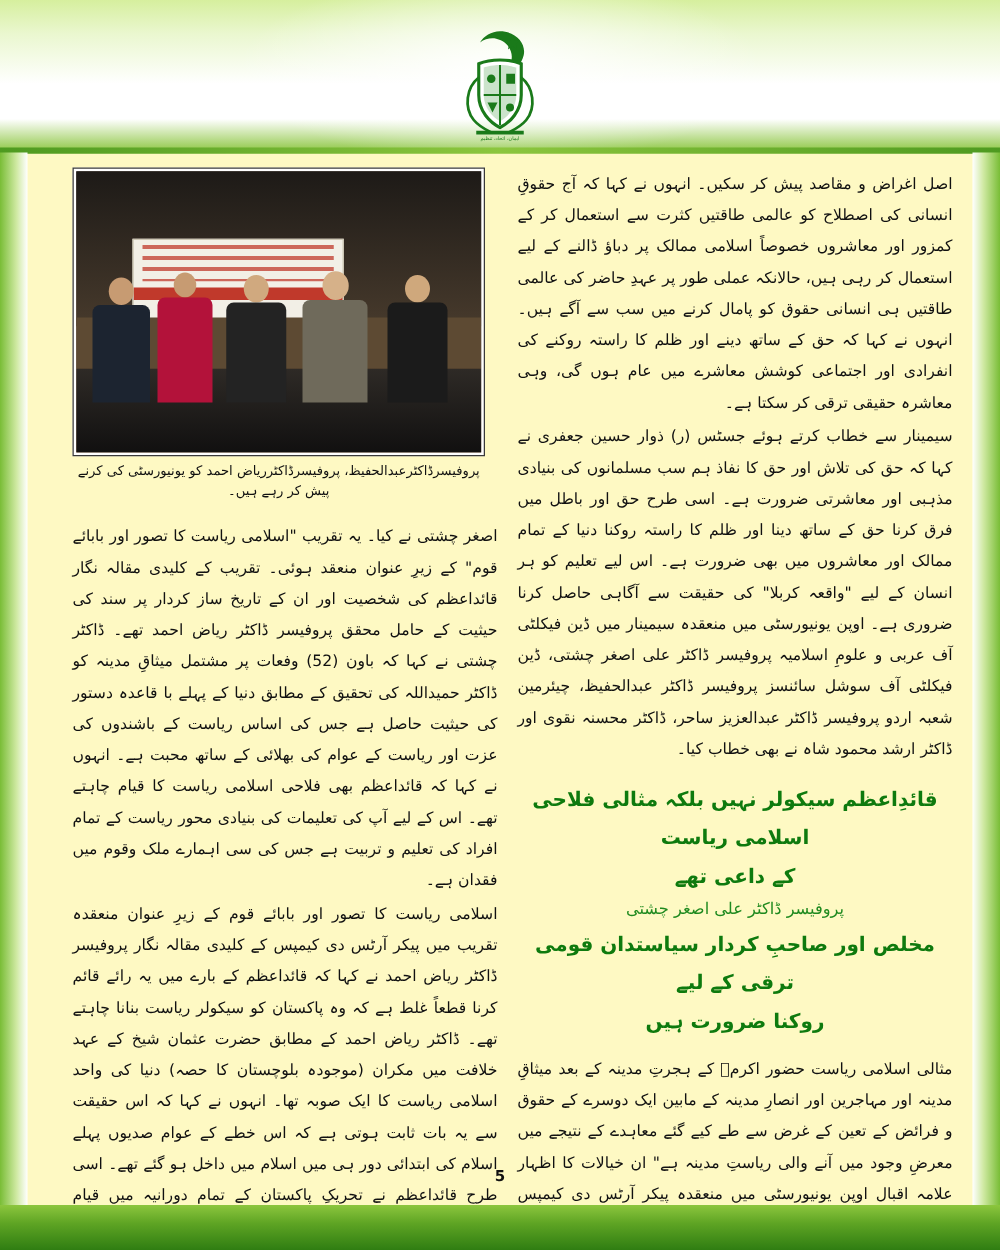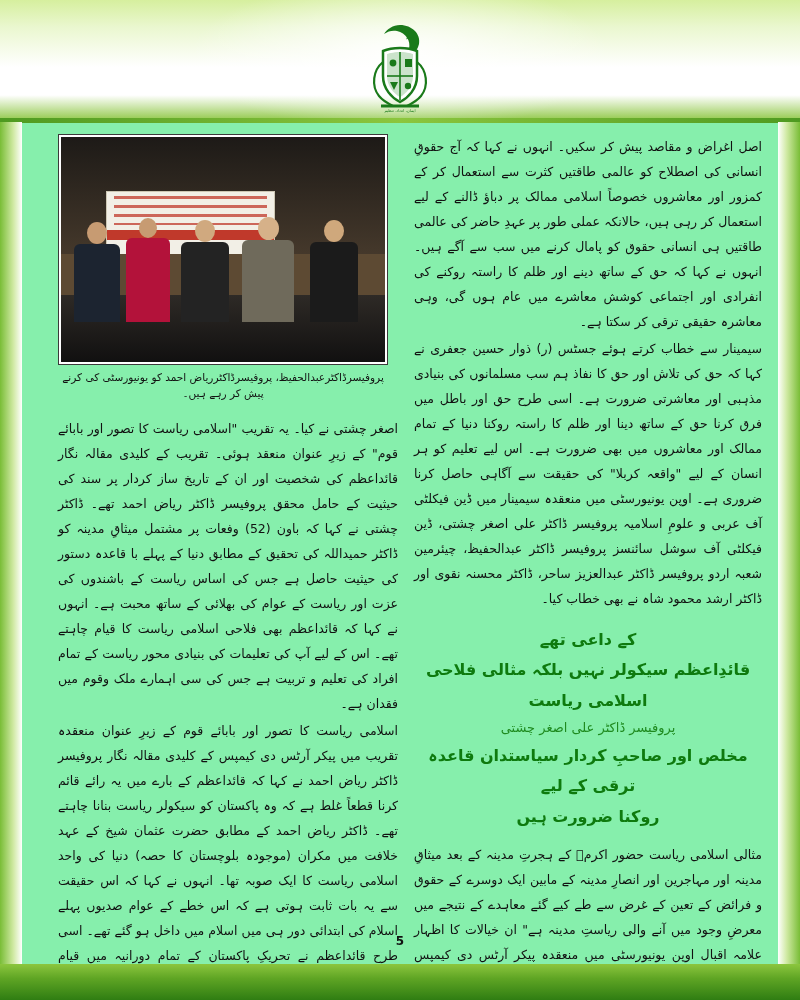--- a/index.html
+++ b/index.html
@@ -9,21 +9,21 @@
     font-family: "DejaVu Sans", sans-serif;
     background: #ffffff;
     position: relative;
     overflow: hidden;
   }
 
   
   .page {
     position: absolute;
     inset: 0;
-    background: #86efac;
+    background: #fef9c3;
   }
 
   
   .top-band {
     position: absolute;
     left: 0; right: 0; top: 0;
     height: 122px;
     background: linear-gradient(to bottom, #d6ef9e 0%, #eaf7cf 22%, #ffffff 55%, #ffffff 78%, #8bc53f 100%);
   }
   .top-band-inner {
@@ -212,24 +212,24 @@
 
   <div class="content">
 
     <div class="col col-right">
       <div class="urdu right-body">
         <p>اصل اغراض و مقاصد پیش کر سکیں۔ انہوں نے کہا کہ آج حقوقِ انسانی کی اصطلاح کو عالمی طاقتیں کثرت سے استعمال کر کے کمزور اور معاشروں خصوصاً اسلامی ممالک پر دباؤ ڈالنے کے لیے استعمال کر رہی ہیں، حالانکہ عملی طور پر عہدِ حاضر کی عالمی طاقتیں ہی انسانی حقوق کو پامال کرنے میں سب سے آگے ہیں۔ انہوں نے کہا کہ حق کے ساتھ دینے اور ظلم کا راستہ روکنے کی انفرادی اور اجتماعی کوشش معاشرے میں عام ہوں گی، وہی معاشرہ حقیقی ترقی کر سکتا ہے۔</p>
         <p>سیمینار سے خطاب کرتے ہوئے جسٹس (ر) ذوار حسین جعفری نے کہا کہ حق کی تلاش اور حق کا نفاذ ہم سب مسلمانوں کی بنیادی مذہبی اور معاشرتی ضرورت ہے۔ اسی طرح حق اور باطل میں فرق کرنا حق کے ساتھ دینا اور ظلم کا راستہ روکنا دنیا کے تمام ممالک اور معاشروں میں بھی ضرورت ہے۔ اس لیے تعلیم کو ہر انسان کے لیے "واقعہ کربلا" کی حقیقت سے آگاہی حاصل کرنا ضروری ہے۔ اوپن یونیورسٹی میں منعقدہ سیمینار میں ڈین فیکلٹی آف عربی و علومِ اسلامیہ پروفیسر ڈاکٹر علی اصغر چشتی، ڈین فیکلٹی آف سوشل سائنسز پروفیسر ڈاکٹر عبدالحفیظ، چیئرمین شعبہ اردو پروفیسر ڈاکٹر عبدالعزیز ساحر، ڈاکٹر محسنہ نقوی اور ڈاکٹر ارشد محمود شاہ نے بھی خطاب کیا۔</p>
       </div>
 
       <div class="pull">
+        <div class="big">قائدِاعظم سیکولر نہیں بلکہ مثالی فلاحی اسلامی ریاست</div>
         <div class="big">کے داعی تھے</div>
-        <div class="big">قائدِاعظم سیکولر نہیں بلکہ مثالی فلاحی اسلامی ریاست</div>
         <div class="small">پروفیسر ڈاکٹر علی اصغر چشتی</div>
-        <div class="big">مخلص اور صاحبِ کردار سیاستدان قاعدہ ترقی کے لیے</div>
+        <div class="big">مخلص اور صاحبِ کردار سیاستدان قومی ترقی کے لیے</div>
         <div class="big">روکنا ضرورت ہیں</div>
       </div>
 
       <div class="urdu">
         <p>مثالی اسلامی ریاست حضور اکرمؐ کے ہجرتِ مدینہ کے بعد میثاقِ مدینہ اور مہاجرین اور انصارِ مدینہ کے مابین ایک دوسرے کے حقوق و فرائض کے تعین کے غرض سے طے کیے گئے معاہدے کے نتیجے میں معرضِ وجود میں آنے والی ریاستِ مدینہ ہے" ان خیالات کا اظہار علامہ اقبال اوپن یونیورسٹی میں منعقدہ پیکر آرٹس دی کیمپس تقریب سے صدارتی خطاب کرتے ہوئے ڈین فیکلٹی آف عربی و علومِ اسلامیہ پروفیسر ڈاکٹر علی</p>
       </div>
     </div>
 
     <div class="col col-left">
 

